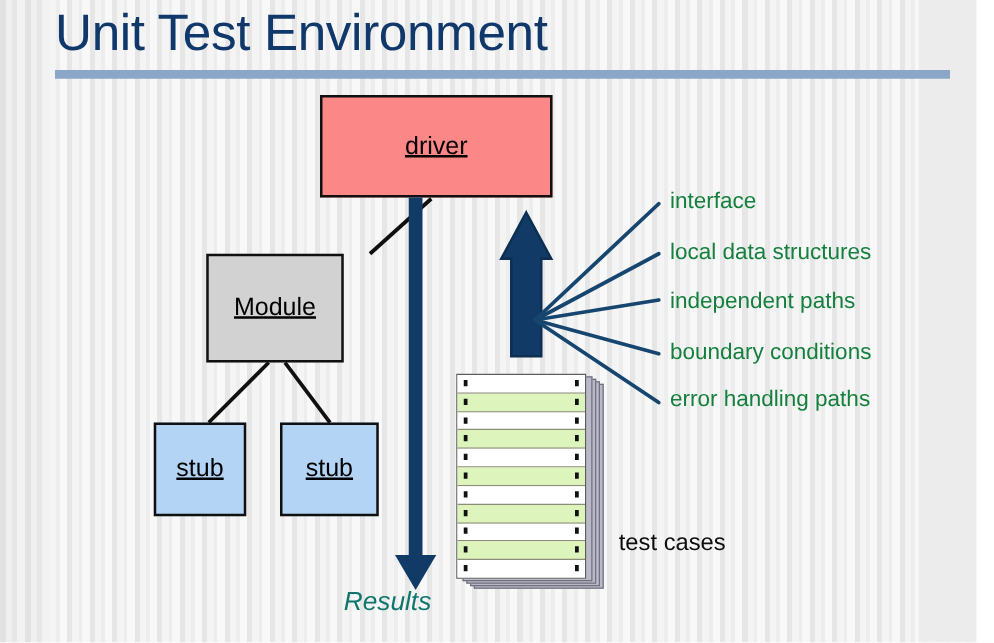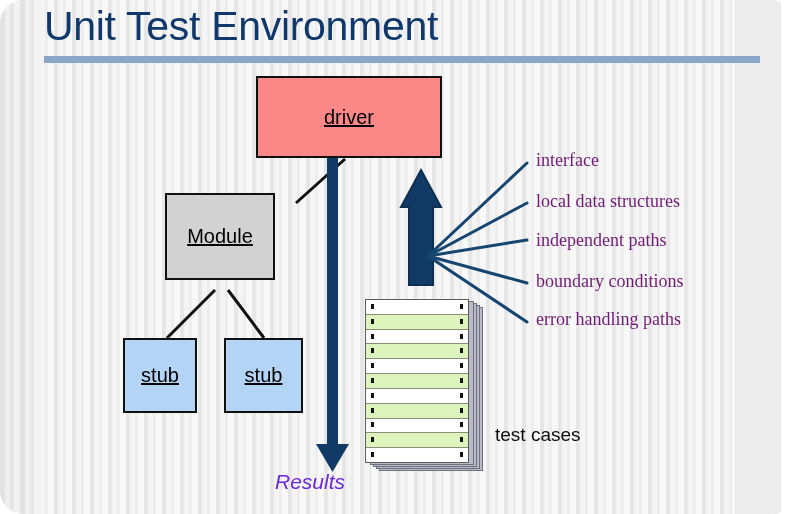--- a/index.html
+++ b/index.html
@@ -11,21 +11,20 @@
   body {
     font-family: "Liberation Sans", sans-serif;
   }
 
   #slide {
     position: relative;
     width: 795px;
     height: 514px;
     overflow: hidden;
     background: #ffffff;
-    border-radius: 24px;
   }
 
   
   #slide-bg {
     position: absolute;
     left: 0; top: 0;
     width: 781px;
     height: 514px;
     background-color: #f2f2f2;
     background-image: repeating-linear-gradient(
@@ -90,21 +89,21 @@
     color: #000000;
     font-size: 20px;
     text-decoration: underline;
   }
   #box-driver {
     left: 256px; top: 76px;
     width: 186px; height: 82px;
     background: #fb8787;
   }
   #box-module {
-    left: 165px; top: 193px;
+    left: 165px; top: 203px;
     width: 110px; height: 87px;
     background: #d2d2d2;
   }
   #box-stub-left {
     left: 123px; top: 338px;
     width: 74px; height: 75px;
     background: #b3d4f5;
   }
   #box-stub-right {
     left: 224px; top: 338px;
@@ -162,40 +161,39 @@
     margin-top: -3px;
     background: #111111;
   }
   .hole.l { left: 5px; }
   .hole.r { right: 5px; }
 
   
   .fan-label {
     position: absolute;
     font-size: 18px;
-    color: #701a75;
+    color: #15803d;
     white-space: nowrap;
-    font-family: Liberation Serif, serif;
   }
   #label-testcases {
     position: absolute;
     left: 495px;
     top: 424px;
     font-size: 19px;
     color: #0d0d0d;
     white-space: nowrap;
     text-align: right;
   }
   #label-results {
     position: absolute;
     left: 275px;
     top: 470px;
     font-size: 21px;
     font-style: italic;
-    color: #6d28d9;
+    color: #0f766e;
     white-space: nowrap;
   }
 </style>
 </head>
 <body>
 
 <div id="slide">
 
   <div id="slide-bg"></div>
   <div id="slide-bg-left"></div>

